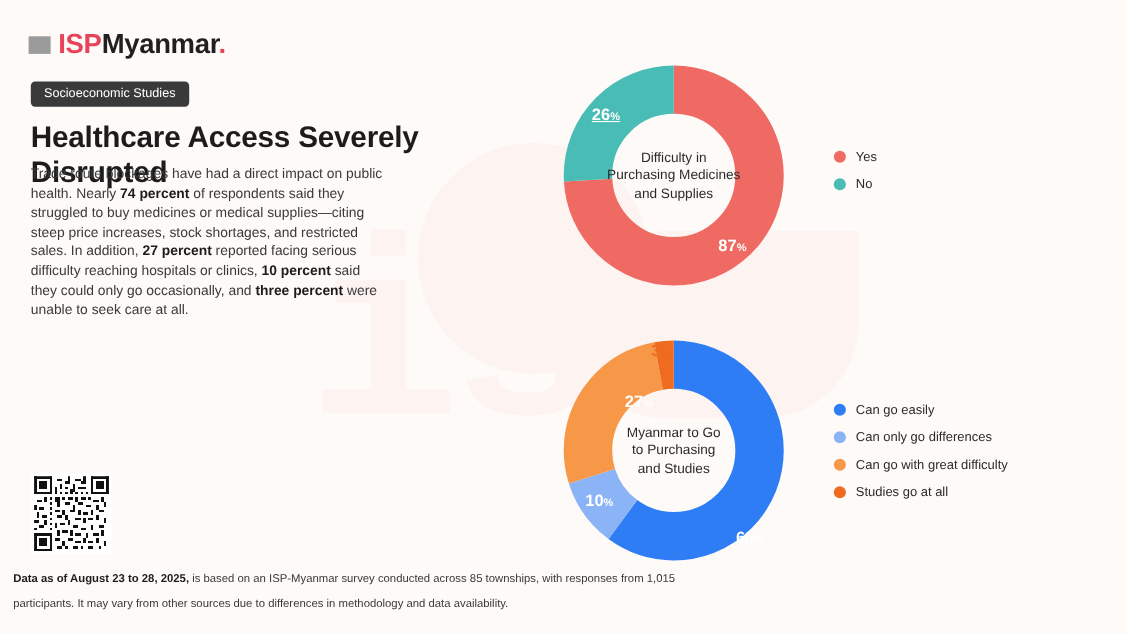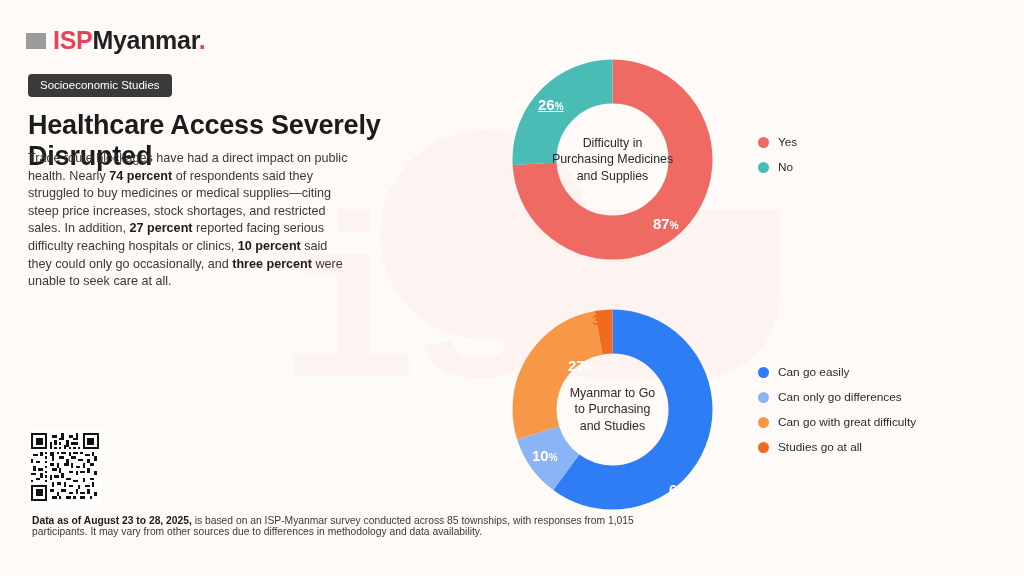--- a/index.html
+++ b/index.html
@@ -120,25 +120,25 @@
     height: 74px;
     background: #ffffff;
     padding: 3px;
     box-sizing: border-box;
   }
   .qr canvas, .qr svg { display: block; }
 
   
   .footnote {
     position: absolute;
-    left: 32px;
+    left: 12px;
     top: 515px;
     width: 620px;
     font-size: 10.3px;
-    line-height: 11px;
+    line-height: 23px;
     color: #3a3a3a;
   }
   .footnote b { font-weight: 700; color: #1c1c1c; }
 
   
   .chart-block { position: absolute; }
   .donut-wrap { position: relative; }
   .donut-center {
     position: absolute;
     left: 0; top: 0; right: 0; bottom: 0;

